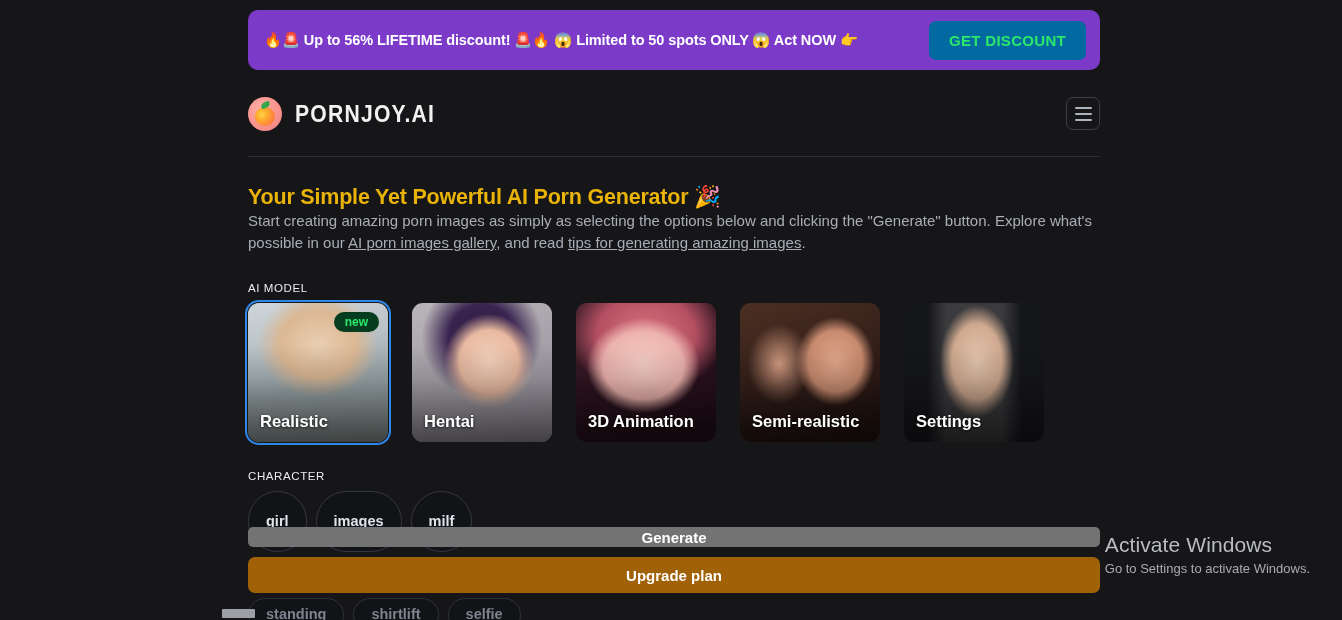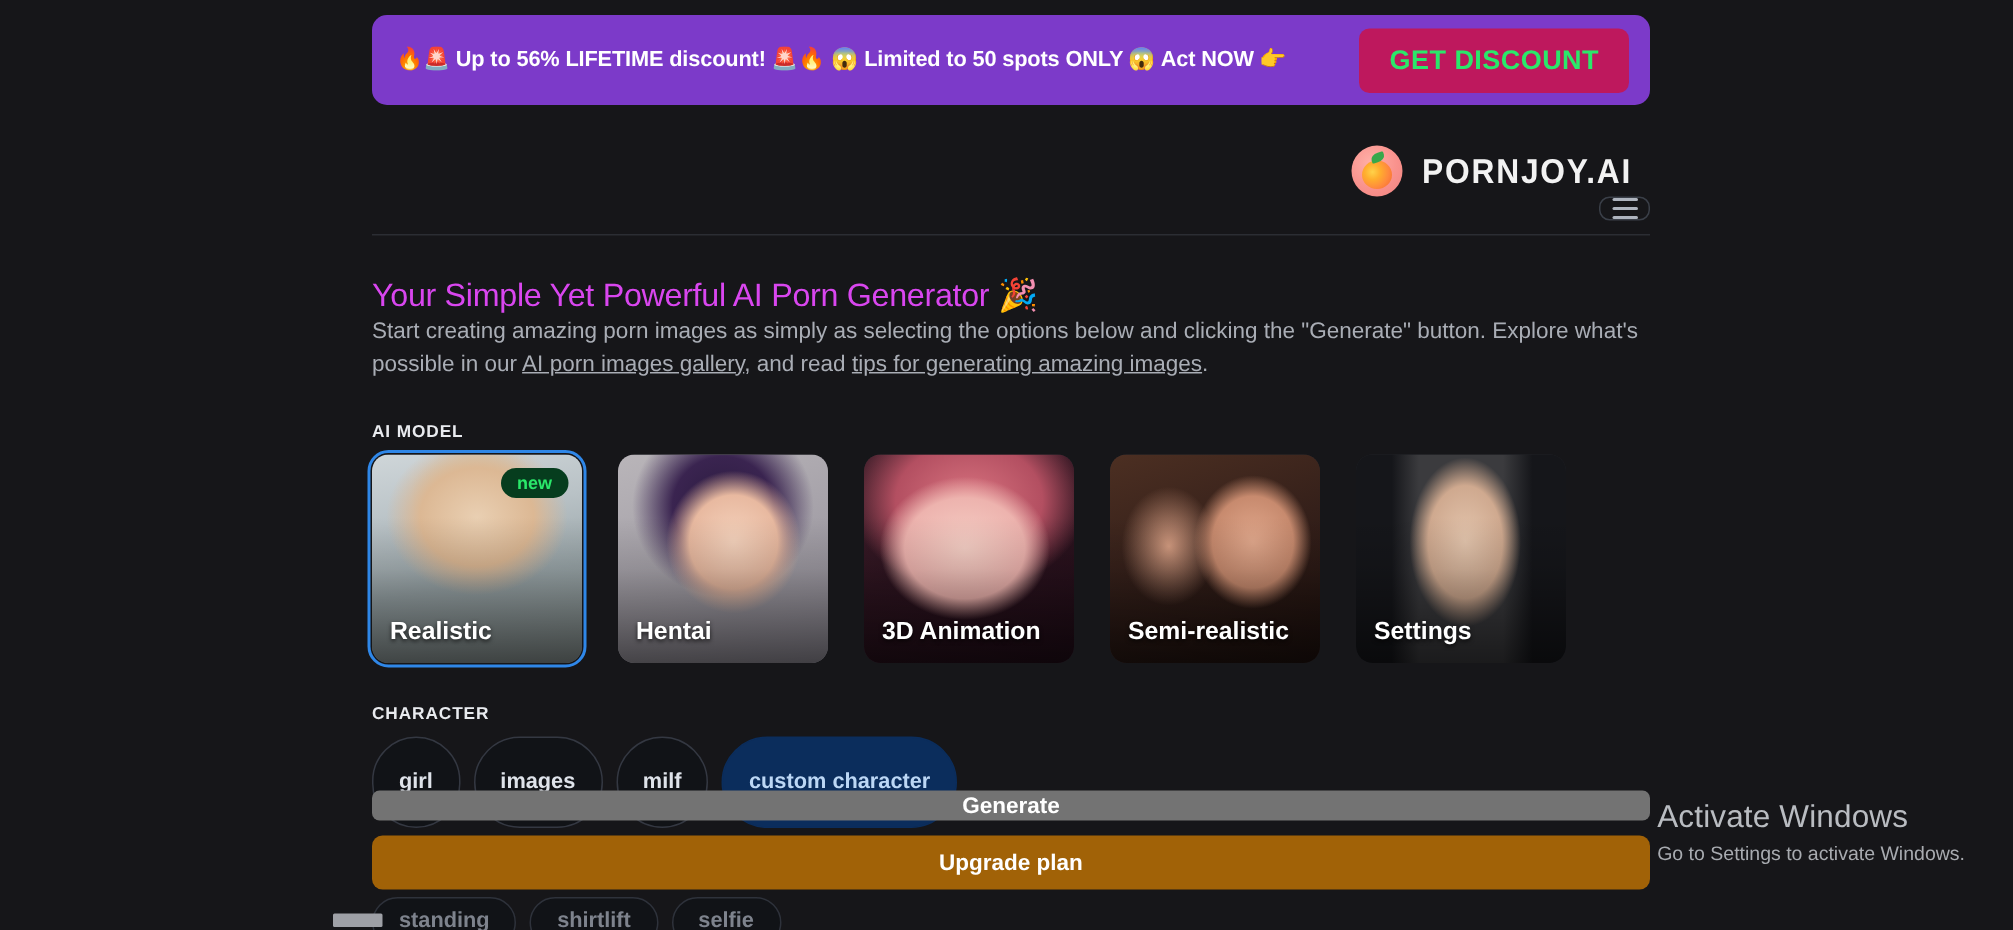--- a/index.html
+++ b/index.html
@@ -42,40 +42,39 @@
   }
   .promo-text {
     color: #ffffff;
     font-size: 14.5px;
     font-weight: bold;
     letter-spacing: -0.1px;
     white-space: nowrap;
     line-height: 1;
   }
   .promo-btn {
-    background: #be185d;
+    background: #0369a1;
     color: #2ae86a;
     border: none;
     border-radius: 7px;
-    font-size: 18px;
+    font-size: 15px;
     font-weight: bold;
     letter-spacing: 0.3px;
     padding: 11px 20px;
     cursor: pointer;
     font-family: "Liberation Sans", sans-serif;
   }
 
   
   .site-header {
     margin-top: 27px;
     height: 46px;
     display: flex;
-    align-items: flex-end;
+    align-items: flex-start;
     justify-content: space-between;
-    flex-direction: column;
   }
   .brand { display: flex; align-items: center; gap: 13px; }
   .brand-mark {
     width: 34px; height: 34px; border-radius: 50%;
     background: radial-gradient(circle at 38% 34%, #ffb0a8 0%, #f9928d 55%, #f0827e 100%);
     position: relative;
     display: flex; align-items: center; justify-content: center;
     flex: none;
   }
   .peach {
@@ -111,39 +110,39 @@
   .header-rule {
     margin-top: 13px;
     height: 1px;
     background: #2b2d33;
     width: 100%;
   }
 
   
   .hero { margin-top: 27px; }
   .hero-title {
-    color: #d946ef;
+    color: #eab308;
     font-size: 21.5px;
-    font-weight: normal;
+    font-weight: bold;
     letter-spacing: -0.2px;
   }
   .hero-sub {
     color: #a9adb5;
     font-size: 15px;
     line-height: 1.45;
     max-width: 848px;
   }
   .hero-sub a { color: #a9adb5; text-decoration: underline; }
 
   
   .section-label {
     margin-top: 28px;
     color: #e9ebef;
     font-size: 11.5px;
-    font-weight: bold;
+    font-weight: normal;
     letter-spacing: 0.6px;
   }
 
   
   .model-row {
     margin-top: 9px;
     display: flex;
     gap: 24px;
   }
   .model-card {
@@ -405,21 +404,20 @@
         <div class="model-name">Settings</div>
       </div>
 
     </div>
 
     <div class="section-label">CHARACTER</div>
     <div class="chip-row">
       <div class="chip">girl</div>
       <div class="chip">images</div>
       <div class="chip">milf</div>
-      <div class="chip active">custom character</div>
     </div>
 
   </div>
 
   <div class="action-stack">
     <button class="btn-generate">Generate</button>
     <button class="btn-upgrade">Upgrade plan</button>
   </div>
 
   <div class="win-watermark">

